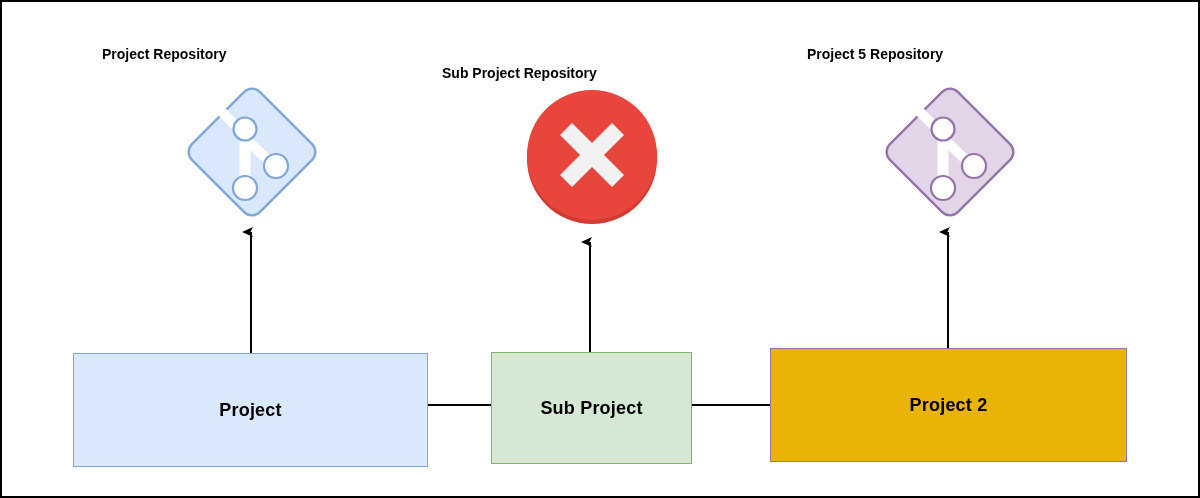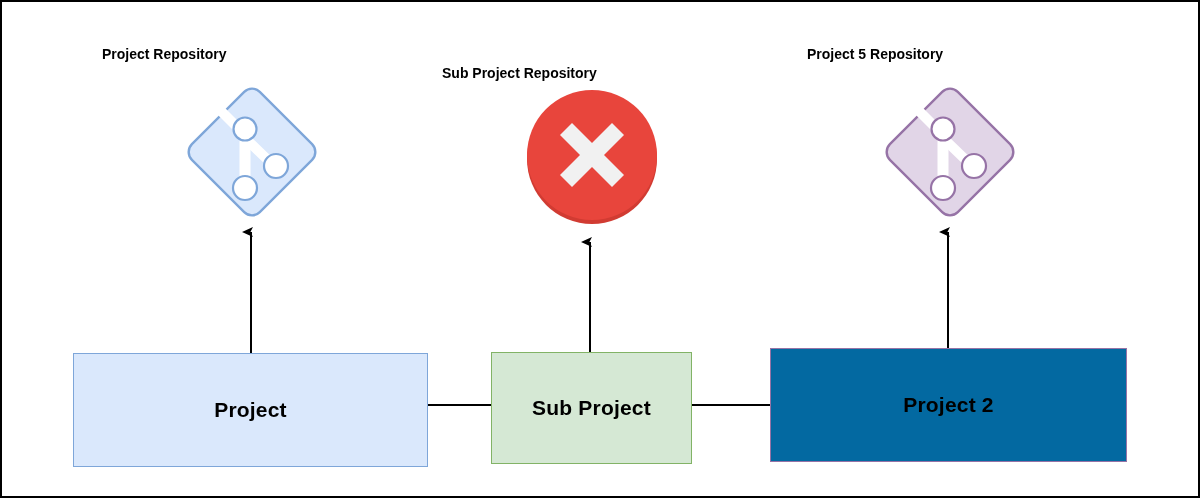--- a/index.html
+++ b/index.html
@@ -27,34 +27,34 @@
     height: 494px;
   }
   .node-box {
     position: absolute;
     box-sizing: border-box;
     display: flex;
     align-items: center;
     justify-content: center;
     font-family: "Liberation Sans", sans-serif;
     font-weight: bold;
-    font-size: 21px;
+    font-size: 18px;
     color: #000000;
     letter-spacing: 0.2px;
   }
   .node-blue {
     background: #dae8fc;
     border: 1px solid #7ea6d9;
   }
   .node-green {
     background: #d5e8d4;
     border: 1px solid #82b366;
   }
   .node-purple {
-    background: #0369a1;
+    background: #eab308;
     border: 1px solid #9673a6;
   }
   .caption {
     position: absolute;
     font-family: "Liberation Sans", sans-serif;
     font-weight: bold;
     font-size: 14px;
     color: #000000;
     white-space: nowrap;
   }

